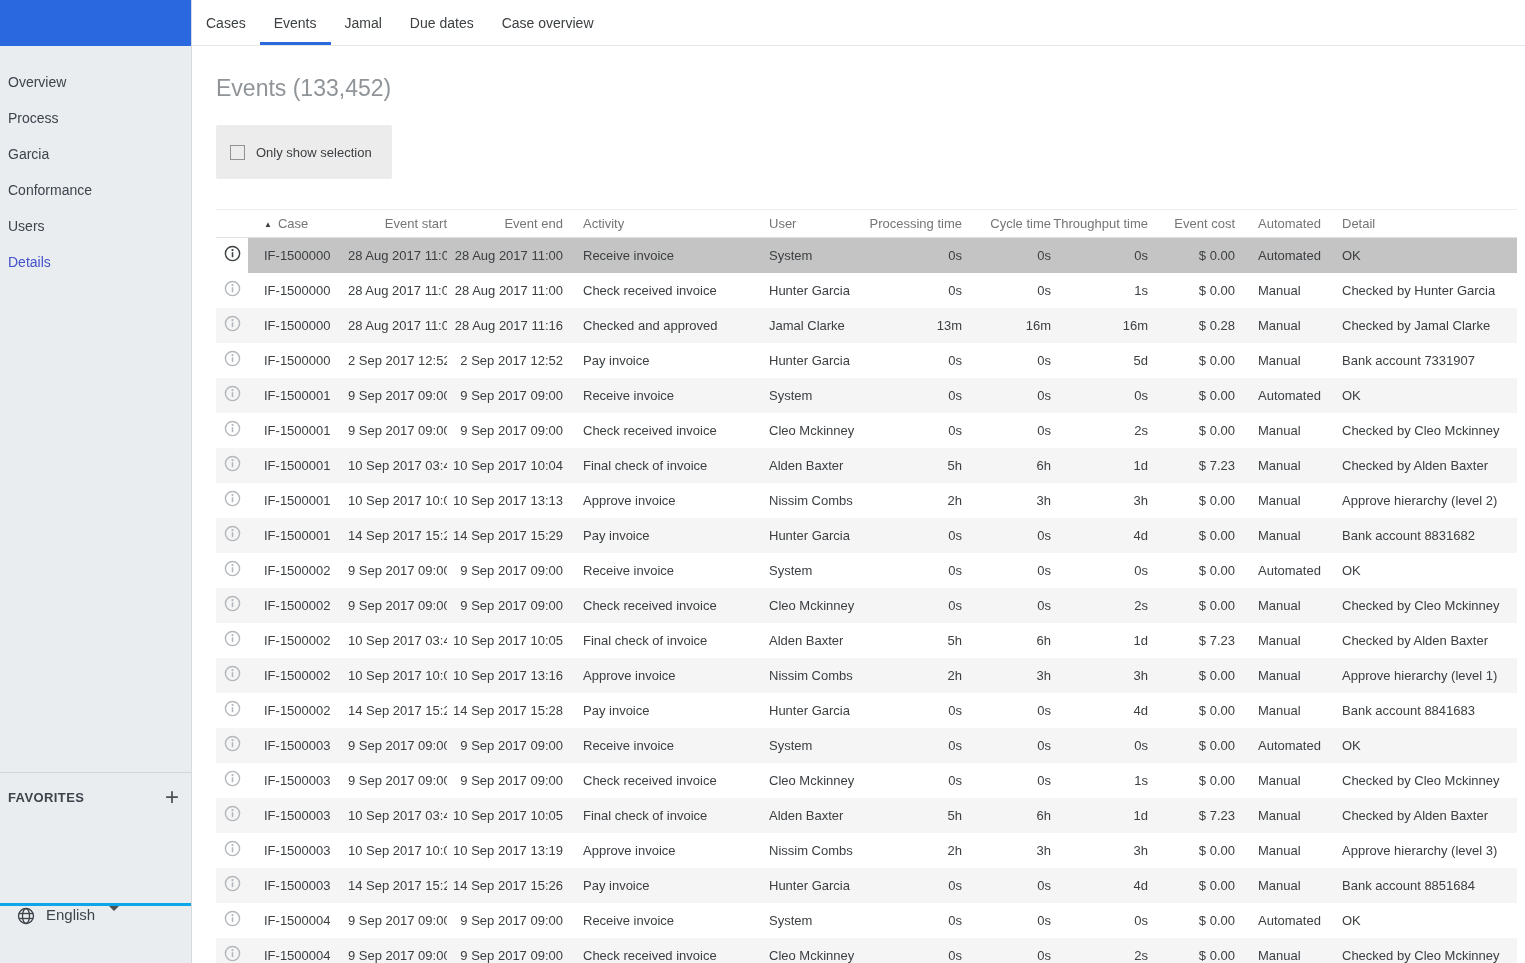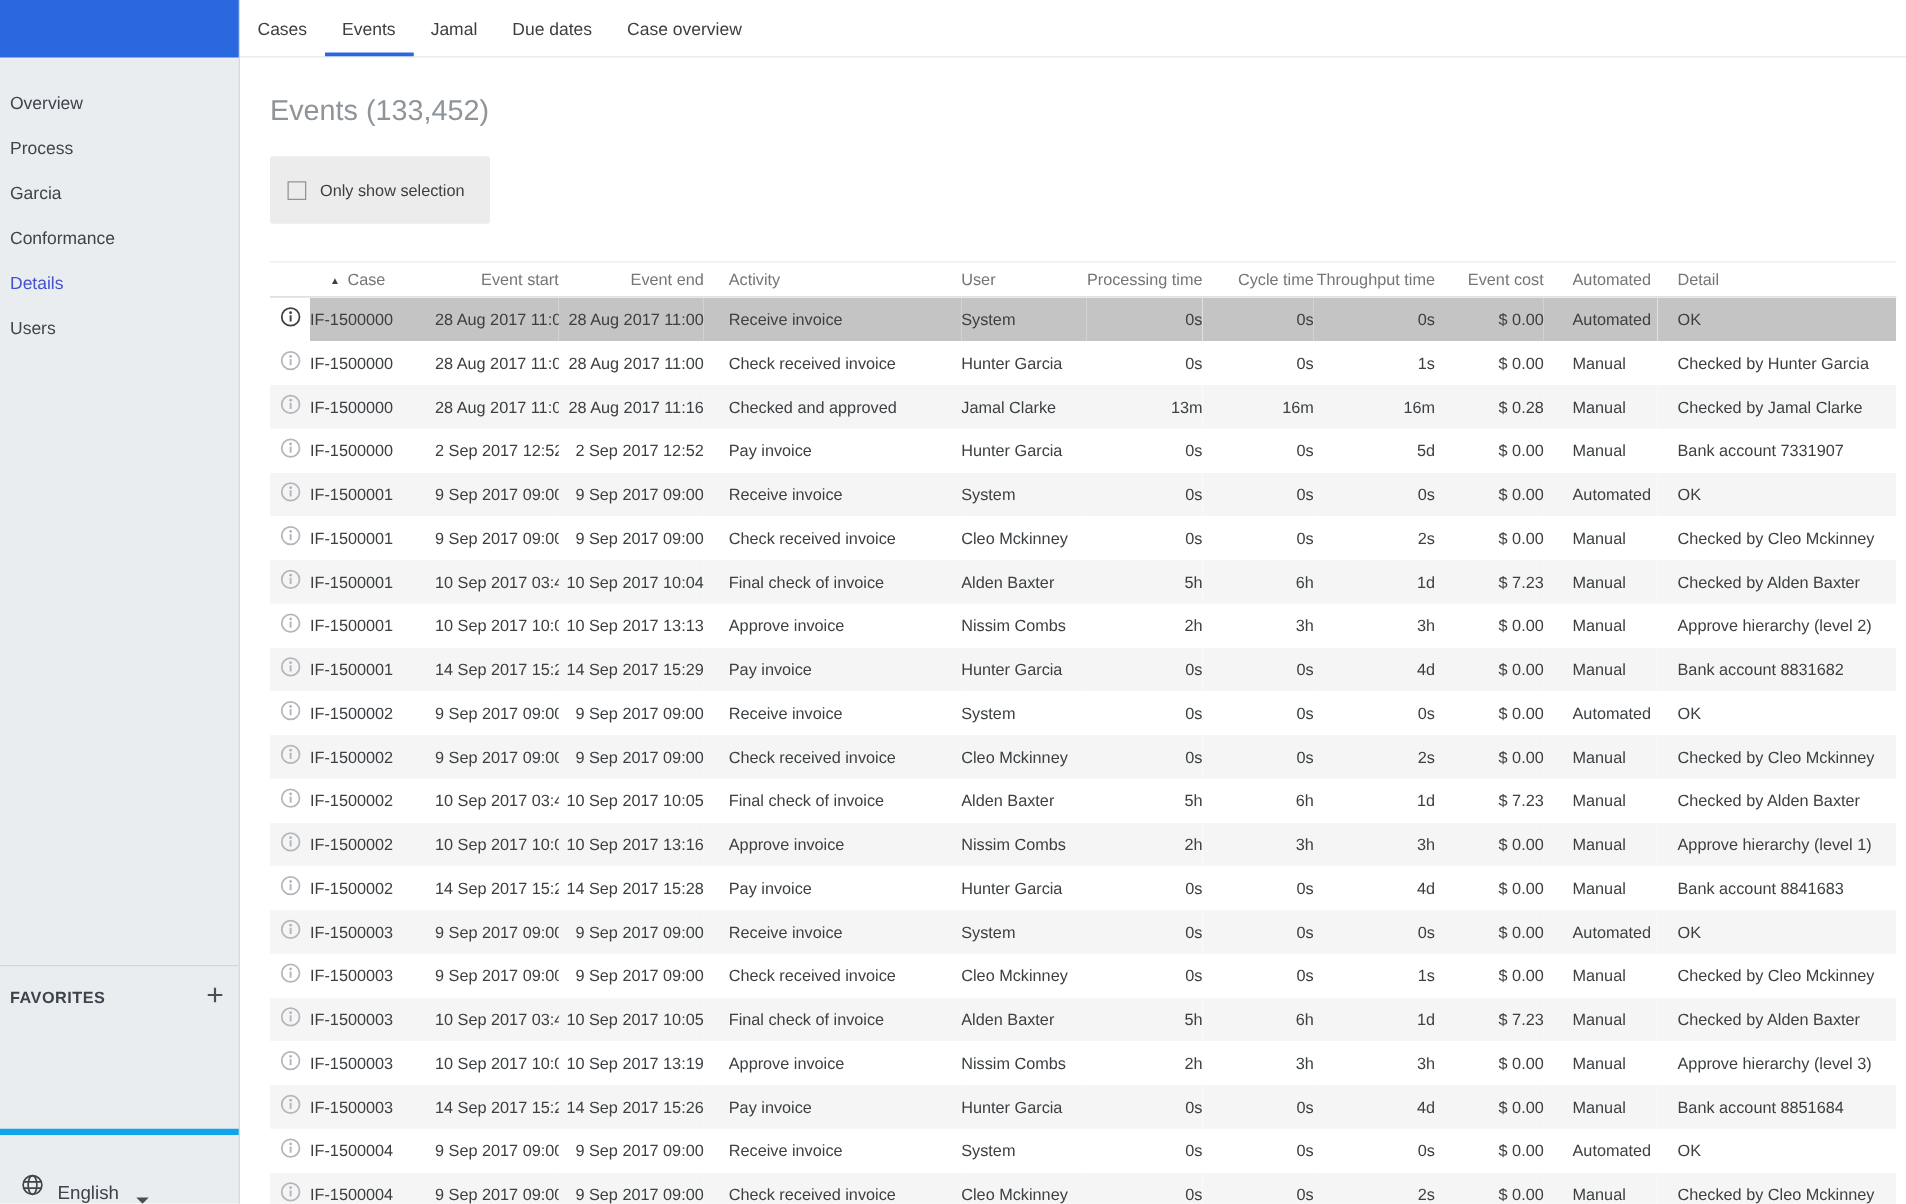--- a/index.html
+++ b/index.html
@@ -23,21 +23,21 @@
   .nav{margin-top:18px;}
   .nav-item{height:36px; line-height:36px; padding-left:8px; font-size:14px;
     color:#3d444c; cursor:pointer;}
   .nav-item.active{color:var(--active-link);}
   .favorites{position:absolute; top:772px; left:0; width:191px;
     border-top:1px solid #d2d6d9; height:49px; display:flex;
     align-items:center; justify-content:space-between; padding:0 12px 0 8px;}
   .favorites-label{font-size:13px; font-weight:bold; color:#3d444c; letter-spacing:.4px;}
   .plus-btn{font-size:24px; font-weight:400; color:#4a4f54; cursor:pointer; line-height:1;}
   .lang-bar{position:absolute; top:903px; left:0; width:191px; height:60px;
-    border-top:5px solid #0ea5e9; display:flex; align-items:flex-end;
+    border-top:3px solid #0ea5e9; display:flex; align-items:flex-start;
     padding-left:16px; gap:10px; cursor:pointer;}
   .lang-label{font-size:15px; color:#3d444c;}
   .caret-down{width:0; height:0; border-left:5px solid transparent;
     border-right:5px solid transparent; border-top:5px solid #4a4f54; margin-left:4px;}
   .globe{color:#3d444c;}
 
   
   .main{margin-left:192px; height:963px; background:#fff;}
   .tabbar{height:46px; border-bottom:1px solid #e5e7e9; display:flex; align-items:stretch;}
   .tab{padding:0 14px; display:flex; align-items:center; font-size:14px;
@@ -59,21 +59,21 @@
   thead th{height:28px; font-weight:400; font-size:13px; color:var(--text-muted);
     border-top:1px solid #ededed; border-bottom:1px solid #e0e0e0;
     padding:0; white-space:nowrap; overflow:hidden; cursor:pointer;}
   tbody td{height:35px; padding:0; white-space:nowrap; overflow:hidden;}
   tbody tr{cursor:pointer;}
   tr.stripe td{background:var(--stripe);}
   tr.selected td{background:var(--selected-row);}
   tr.selected td.col-info{background:#fff;}
 
   .col-info{width:32px; text-align:center;}
-  .col-case{width:100px; text-align:left; padding-left:0;}
+  .col-case{width:100px; text-align:left; padding-left:16px;}
   th.col-case{padding-left:16px;}
   .col-event_start{width:99px; text-align:right;}
   .col-event_end{width:116px; text-align:right;}
   .col-activity{width:206px; text-align:left; padding-left:20px;}
   .col-user{width:100px; text-align:left;}
   .col-processing_time{width:93px; text-align:right;}
   .col-cycle_time{width:89px; text-align:right;}
   .col-throughput_time{width:97px; text-align:right;}
   .col-event_cost{width:87px; text-align:right;}
   .col-automated{width:91px; text-align:left; padding-left:23px;}
@@ -88,22 +88,22 @@
 
 <div id="app">
 
   <div class="sidebar">
     <div class="sidebar-logo"></div>
     <div class="nav">
         <div class="nav-item">Overview</div>
         <div class="nav-item">Process</div>
         <div class="nav-item">Garcia</div>
         <div class="nav-item">Conformance</div>
+        <div class="nav-item">Users</div>
         <div class="nav-item active">Details</div>
-        <div class="nav-item">Users</div>
       </div>
     <div class="favorites">
       <span class="favorites-label">FAVORITES</span>
       <span class="plus-btn">+</span>
     </div>
     <div class="lang-bar">
       <span class="globe">
         <svg width="20" height="20" viewBox="0 0 24 24" fill="none" stroke="currentColor" stroke-width="1.6">
           <circle cx="12" cy="12" r="9"></circle>
           <ellipse cx="12" cy="12" rx="4.2" ry="9"></ellipse>

